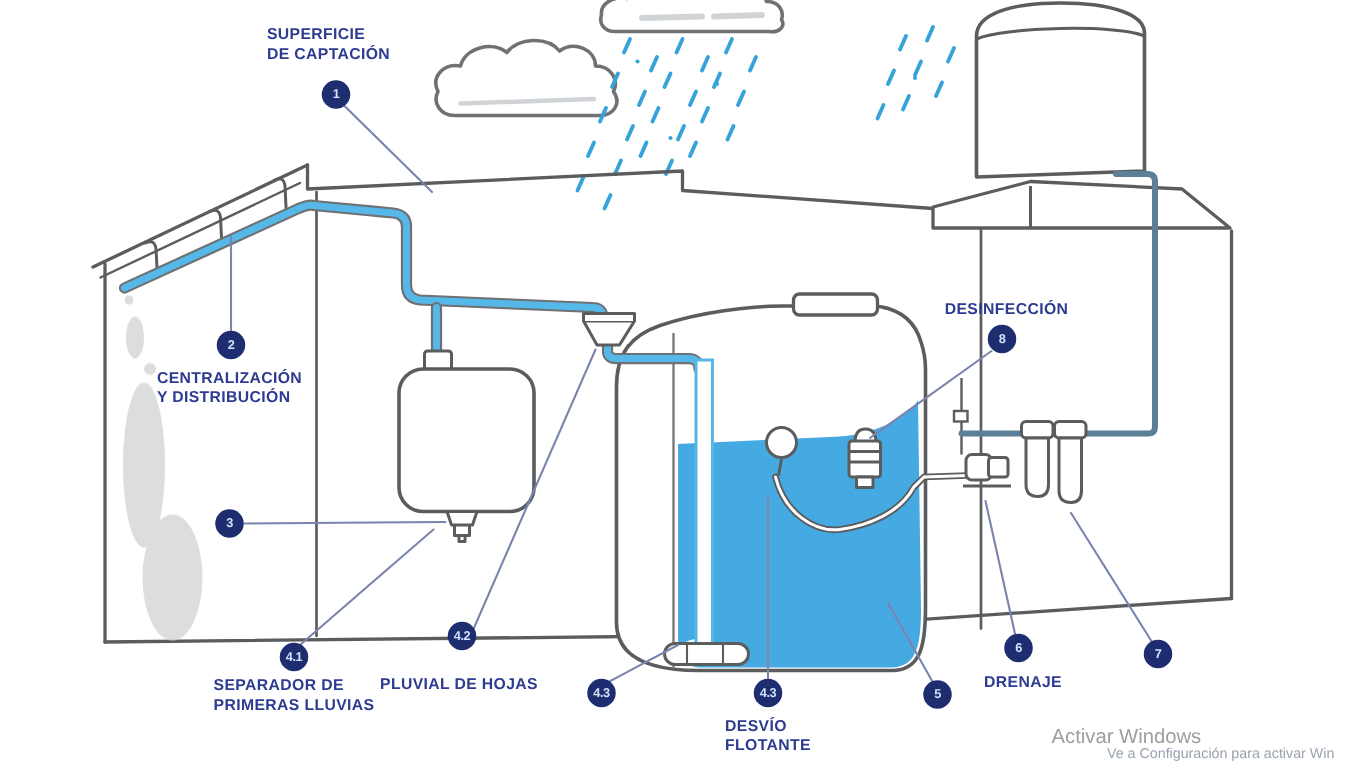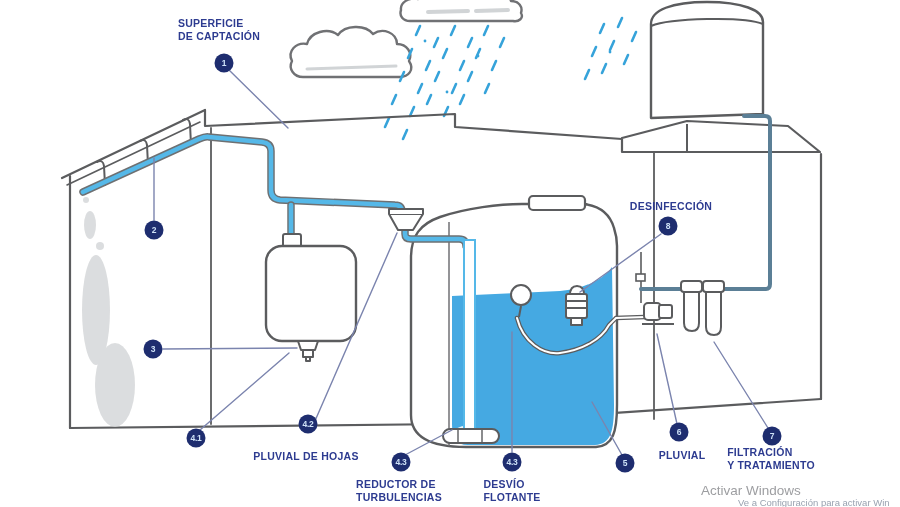--- a/index.html
+++ b/index.html
@@ -189,37 +189,37 @@
 <div class="badge" style="left:512px;top:462px">4.3</div>
 <div class="badge" style="left:625px;top:463px">5</div>
 <div class="badge" style="left:679px;top:432px">6</div>
 <div class="badge" style="left:772px;top:436px">7</div>
 <div class="badge" style="left:668px;top:226px">8</div>
 
 <div class="lbl" style="left:219px;top:17px">
   <div>SUPERFICIE</div>
       <div>DE CAPTACIÓN</div>
 </div>
+<div class="lbl" style="left:153px;top:246px">
+  <div>CENTRALIZACIÓN</div>
+      <div>Y DISTRIBUCIÓN</div>
+</div>
+<div class="lbl" style="left:196px;top:451px">
+  <div>SEPARADOR DE</div>
+      <div>PRIMERAS LLUVIAS</div>
+</div>
 <div class="lbl" style="left:306px;top:450px">
   <div>PLUVIAL DE HOJAS</div>
-</div>
-<div class="lbl" style="left:399px;top:478px">
-  <div>REDUCTOR DE</div>
-      <div>TURBULENCIAS</div>
 </div>
 <div class="lbl" style="left:512px;top:478px">
   <div>DESVÍO</div>
       <div>FLOTANTE</div>
 </div>
 <div class="lbl" style="left:682px;top:449px">
-  <div>PLUVIAL</div>
-</div>
-<div class="lbl" style="left:771px;top:446px">
-  <div>FILTRACIÓN</div>
-      <div>Y TRATAMIENTO</div>
+  <div>DRENAJE</div>
 </div>
 <div class="lbl" style="left:671px;top:200px">
   <div>DESINFECCIÓN</div>
 </div>
 
 <div class="wm1">Activar Windows</div>
 <div class="wm2">Ve a Configuración para activar Win</div>
 
 </div>
 

